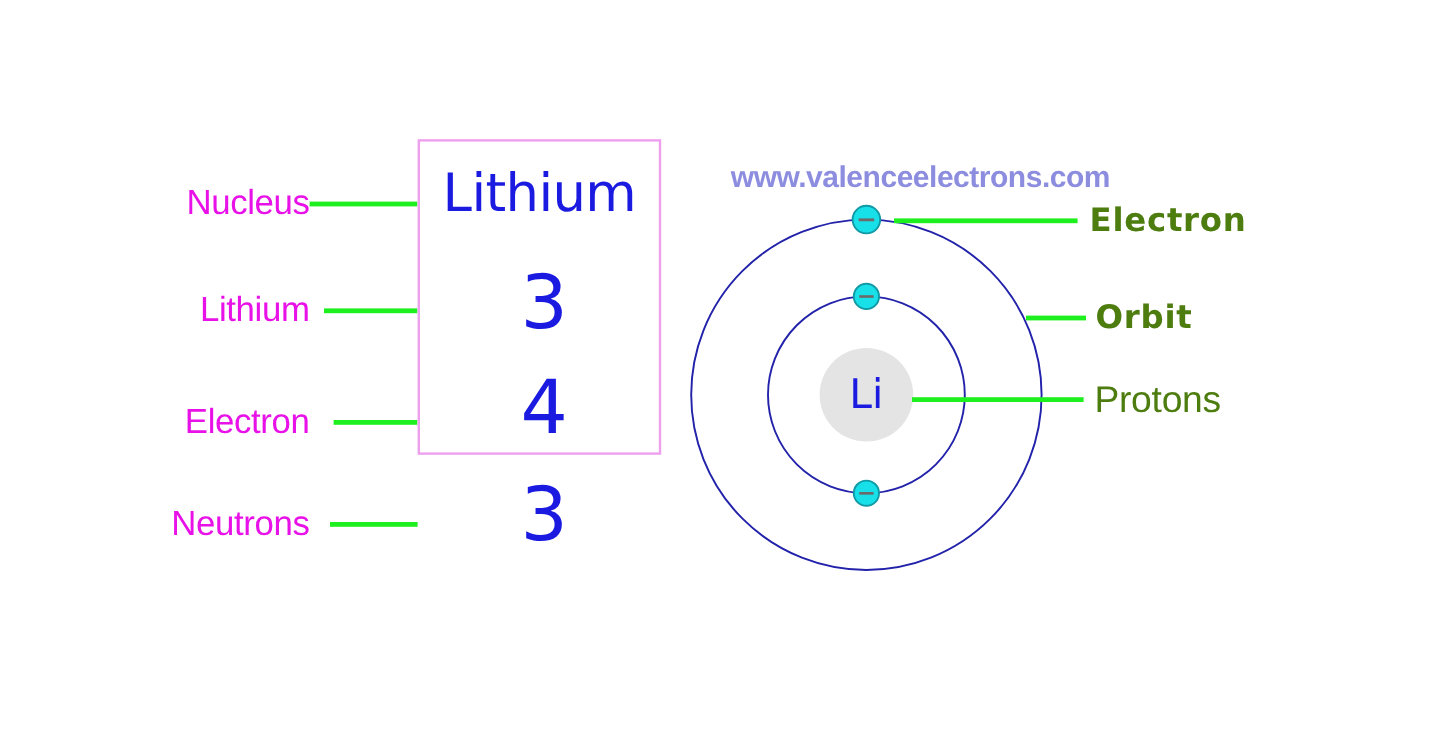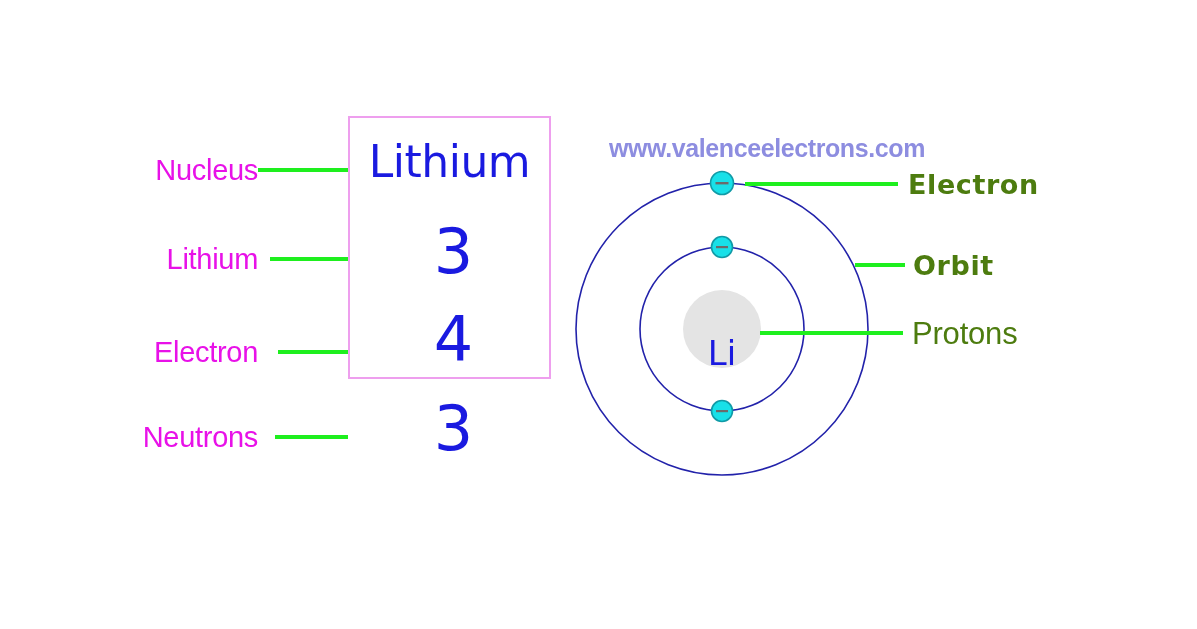--- a/index.html
+++ b/index.html
@@ -161,21 +161,21 @@
   <div id="atom">
     <svg width="340" height="340" viewBox="0 0 340 340" xmlns="http://www.w3.org/2000/svg">
 
       <circle cx="167" cy="167" r="146" fill="none" stroke="#2222aa" stroke-width="1.6"></circle>
 
       <circle cx="167" cy="167" r="82" fill="none" stroke="#2222aa" stroke-width="1.6"></circle>
 
       <circle cx="167" cy="167" r="39" fill="#e4e4e4" stroke="none"></circle>
     </svg>
 
-    <div class="abs" style="left:167px; top:167px; transform:translate(-50%,-50%); color:#1a1ae0; font-family:'DejaVu Sans', sans-serif; font-size:34px; line-height:1;margin-top:24px;">Li</div>
+    <div class="abs" style="left:167px; top:167px; transform:translate(-50%,-50%); color:#1a1ae0; font-family:'DejaVu Sans', sans-serif; font-size:34px; line-height:1;">Li</div>
 
     <div class="abs" style="left:167px; top:21px; transform:translate(-50%,-50%);">
       <svg width="28" height="28" viewBox="0 0 28 28">
         <circle cx="14" cy="14" r="11.5" fill="#18e0e8" stroke="#119aa6" stroke-width="1.6"></circle>
         <rect x="7.5" y="13" width="13" height="2.4" fill="#6b6b6b"></rect>
       </svg>
     </div>
 
     <div class="abs" style="left:167px; top:85px; transform:translate(-50%,-50%);">
       <svg width="26" height="26" viewBox="0 0 26 26">

